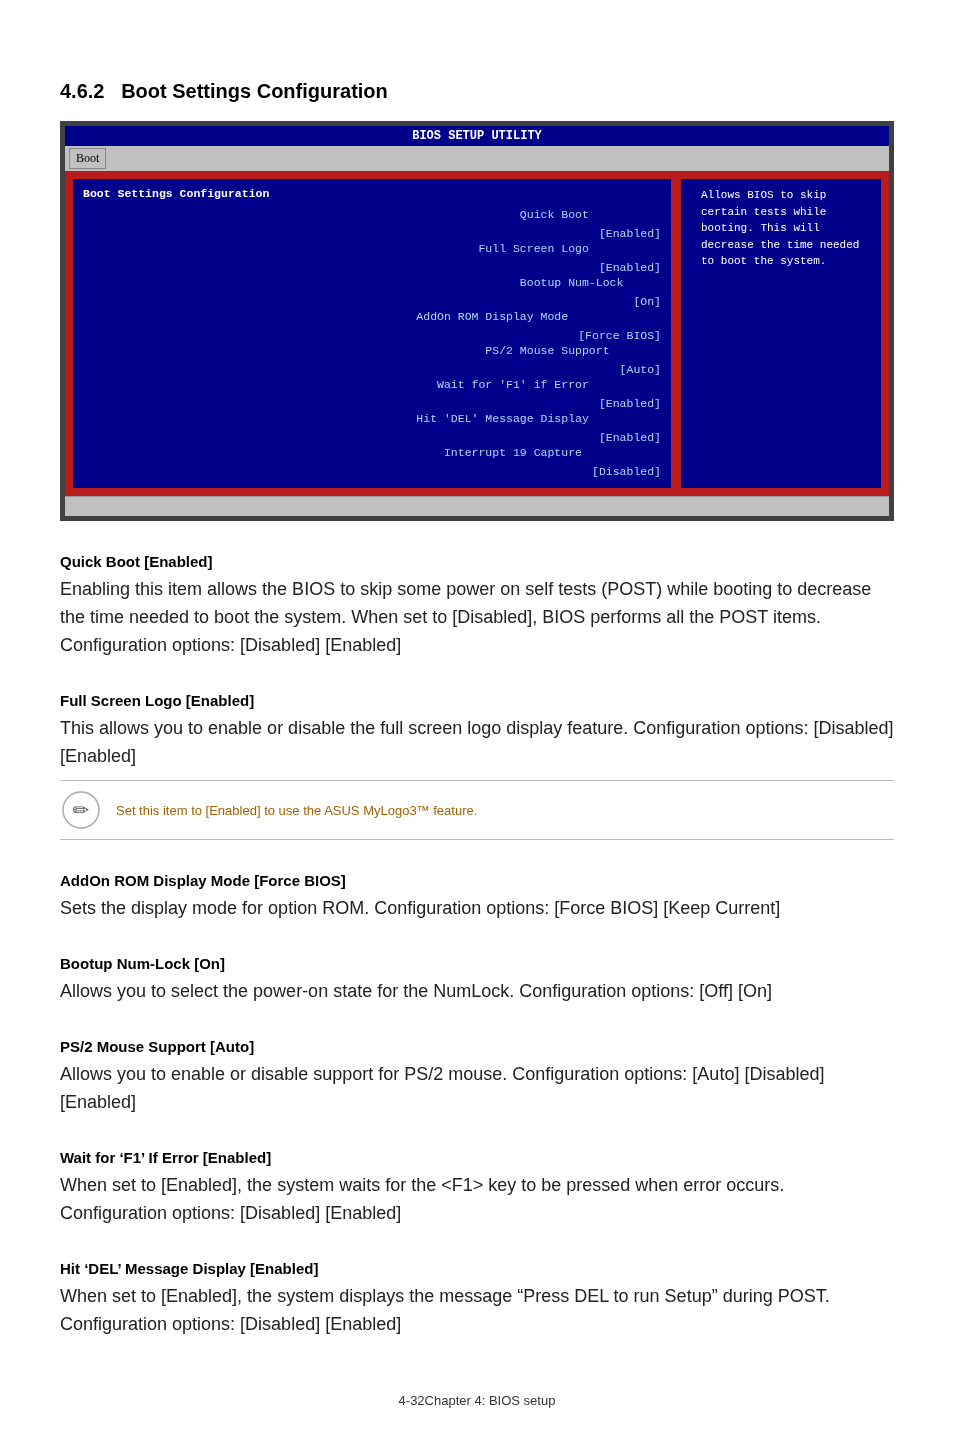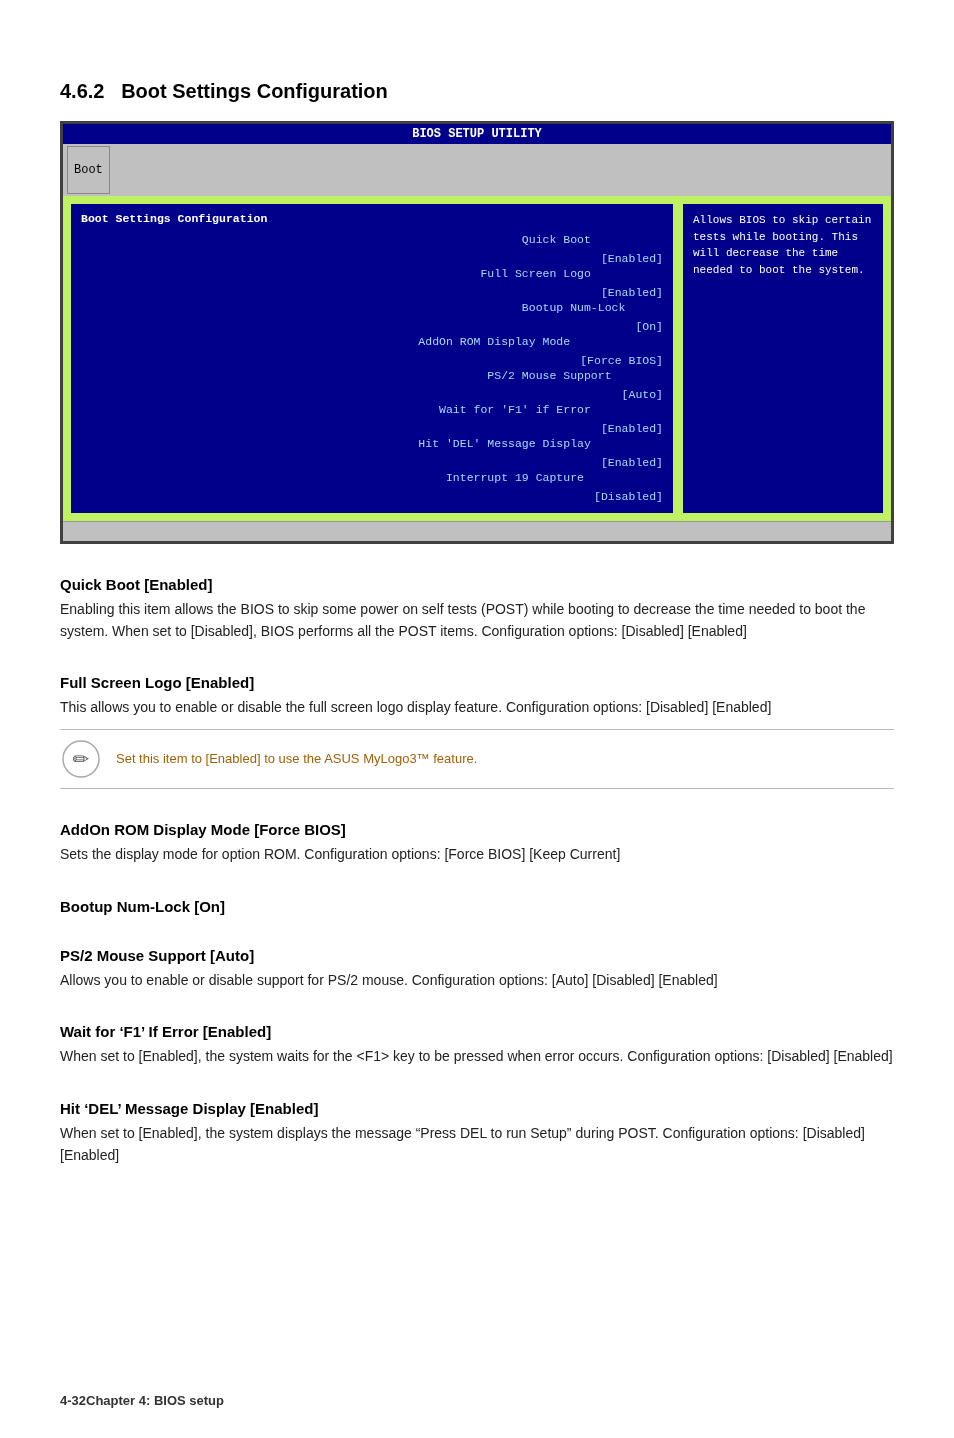--- a/index.html
+++ b/index.html
@@ -16,22 +16,22 @@
     
     .section-heading {
       font-size: 20px;
       font-weight: bold;
       margin-bottom: 18px;
       margin-top: 40px;
     }
 
     
     .bios-container {
-      border: 3px solid #404040;
-      background: #bef264;
+      border: 5px solid #404040;
+      background: #b91c1c;
       margin-bottom: 28px;
       font-family: 'Courier New', Courier, monospace;
       font-size: 12px;
     }
 
     .bios-top-bar {
       background: #00008b;
       color: #fff;
       text-align: center;
       padding: 3px 0;
@@ -43,23 +43,24 @@
     .bios-tab-bar {
       background: #c0c0c0;
       padding: 2px 4px;
       font-family: 'Courier New', Courier, monospace;
       font-size: 12px;
     }
 
     .bios-tab {
       display: inline-block;
       background: #c0c0c0;
-      padding: 16px 6px;
+      padding: 2px 6px;
       border: 1px solid #888;
       color: #000;
+      font-family: Liberation Serif, serif;
     }
 
     .bios-content {
       display: flex;
       padding: 8px;
       gap: 10px;
     }
 
     .bios-left {
       flex: 1;
@@ -91,21 +92,21 @@
     .bios-left .menu-row .menu-value {
       flex: 0 0 auto;
       padding-left: 10px;
       margin-top: 19px;
     }
 
     .bios-right {
       width: 200px;
       background: #00008b;
       color: #fff;
-      padding: 8px 10px;
+      padding: 8px 20px;
       font-family: 'Courier New', Courier, monospace;
       font-size: 11px;
       line-height: 1.5;
     }
 
     .bios-bottom {
       height: 20px;
       background: #c0c0c0;
       border-top: 1px solid #999;
     }
@@ -116,21 +117,21 @@
       margin-top: 32px;
     }
 
     .sub-heading {
       font-size: 15px;
       font-weight: bold;
       margin-bottom: 6px;
     }
 
     .sub-text {
-      font-size: 14px;
+      font-size: 18px;
       line-height: 1.55;
       color: #222;
     }
 
     
     .note-box {
       display: flex;
       align-items: center;
       border-top: 1px solid #bbb;
       border-bottom: 1px solid #bbb;
@@ -154,24 +155,23 @@
       line-height: 1.5;
     }
 
     
     .page-footer {
       position: fixed;
       bottom: 30px;
       left: 60px;
       right: 60px;
       display: flex;
-      justify-content: flex-start;
+      justify-content: center;
       font-size: 13px;
       color: #333;
-      font-weight: bold;
     }
   </style>
 </head>
 <body>
 
 <div class="section-heading">
   <span>4.6.2</span>&nbsp;&nbsp;&nbsp;<span>Boot Settings Configuration</span>
 </div>
 
 <div class="bios-container">
@@ -241,20 +241,21 @@
         </div>
         <div class="note-text">Set this item to [Enabled] to use the ASUS MyLogo3™ feature.</div>
       </div>
     </div>
     <div class="sub-section">
       <div class="sub-heading">AddOn ROM Display Mode [Force BIOS]</div>
       <div class="sub-text">Sets the display mode for option ROM. Configuration options: [Force BIOS] [Keep Current]</div>
     </div>
     <div class="sub-section">
       <div class="sub-heading">Bootup Num-Lock [On]</div>
+      <div class="sub-text">Allows you to select the power-on state for the NumLock. Configuration options: [Off] [On]</div>
     </div>
     <div class="sub-section">
       <div class="sub-heading">PS/2 Mouse Support [Auto]</div>
       <div class="sub-text">Allows you to enable or disable support for PS/2 mouse. Configuration options: [Auto] [Disabled] [Enabled]</div>
     </div>
     <div class="sub-section">
       <div class="sub-heading">Wait for ‘F1’ If Error [Enabled]</div>
       <div class="sub-text">When set to [Enabled], the system waits for the &lt;F1&gt; key to be pressed when error occurs. Configuration options: [Disabled] [Enabled]</div>
     </div>
     <div class="sub-section">

